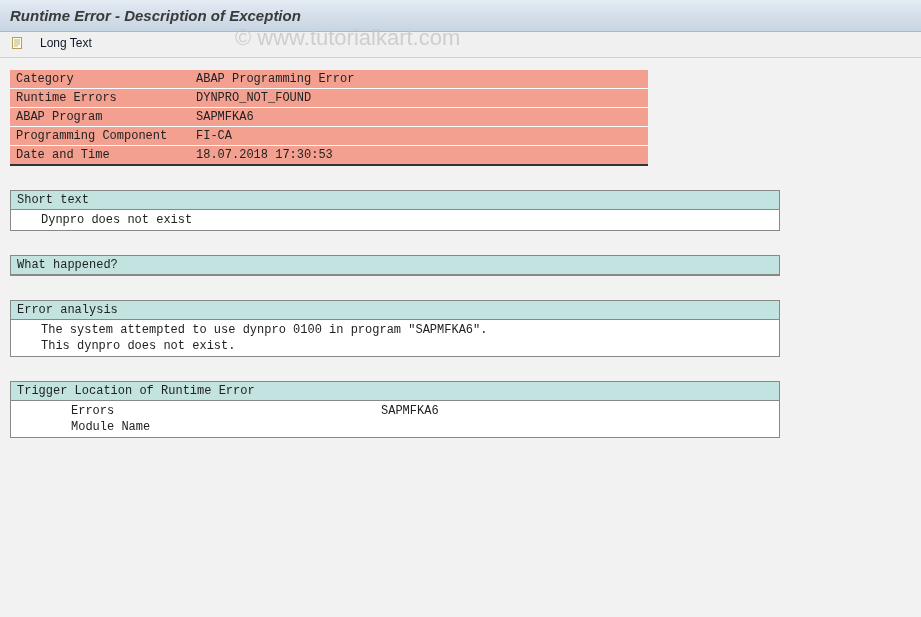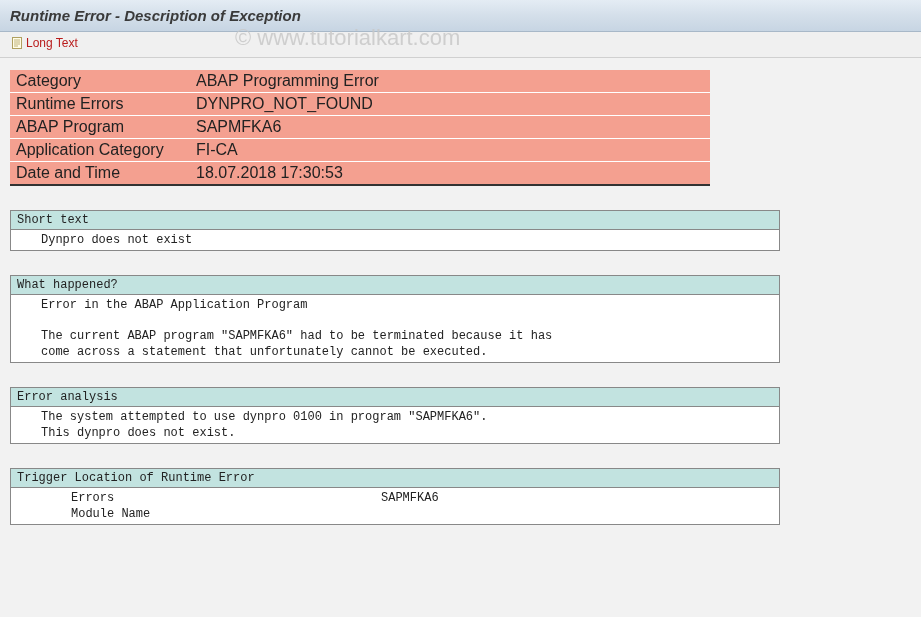--- a/index.html
+++ b/index.html
@@ -28,37 +28,37 @@
       color: #3a3a3a;
     }
     .toolbar {
       background: #f0f0f0;
       border-bottom: 1px solid #d0d0d0;
       padding: 4px 10px;
     }
     .long-text-btn {
       display: inline-flex;
       align-items: center;
-      gap: 2px;
-      color: #b91c1c;
+      gap: 16px;
+      color: #0f172a;
       cursor: pointer;
     }
     .doc-icon {
       display: inline-block;
       width: 14px;
       height: 14px;
     }
     .content {
       padding: 12px 10px;
     }
     .info-table {
-      width: 700px;
+      width: 638px;
       border-collapse: collapse;
-      font-family: Liberation Sans, sans-serif;
-      font-size: 16px;
+      font-family: Liberation Mono, monospace;
+      font-size: 12px;
       border-bottom: 2px solid #333;
     }
     .info-table tr {
       background: #f4a090;
       border-bottom: 1px solid #fff;
     }
     .info-table td {
       padding: 2px 6px;
       color: #222;
     }
@@ -142,45 +142,39 @@
     </tr>
     <tr>
       <td>Runtime Errors</td>
       <td>DYNPRO_NOT_FOUND</td>
     </tr>
     <tr>
       <td>ABAP Program</td>
       <td>SAPMFKA6</td>
     </tr>
     <tr>
-      <td>Application Category</td>
+      <td>Programming Component</td>
       <td>FI-CA</td>
     </tr>
     <tr>
       <td>Date and Time</td>
       <td>18.07.2018 17:30:53</td>
     </tr>
   </tbody>
     </table>
 
   <div class="section">
     <div class="section-header">Short text</div>
     <div class="section-body">
       <div class="section-line">Dynpro does not exist</div>
     </div>
   </div>
 
   <div class="section">
     <div class="section-header">What happened?</div>
-    <div class="section-body">
-      <div class="section-line">Error in the ABAP Application Program</div>
-      <div class="section-line"></div>
-      <div class="section-line">The current ABAP program "SAPMFKA6" had to be terminated because it has</div>
-      <div class="section-line">come across a statement that unfortunately cannot be executed.</div>
-    </div>
   </div>
 
   <div class="section">
     <div class="section-header">Error analysis</div>
     <div class="section-body">
       <div class="section-line">The system attempted to use dynpro 0100 in program "SAPMFKA6".</div>
       <div class="section-line">This dynpro does not exist.</div>
     </div>
   </div>
 

